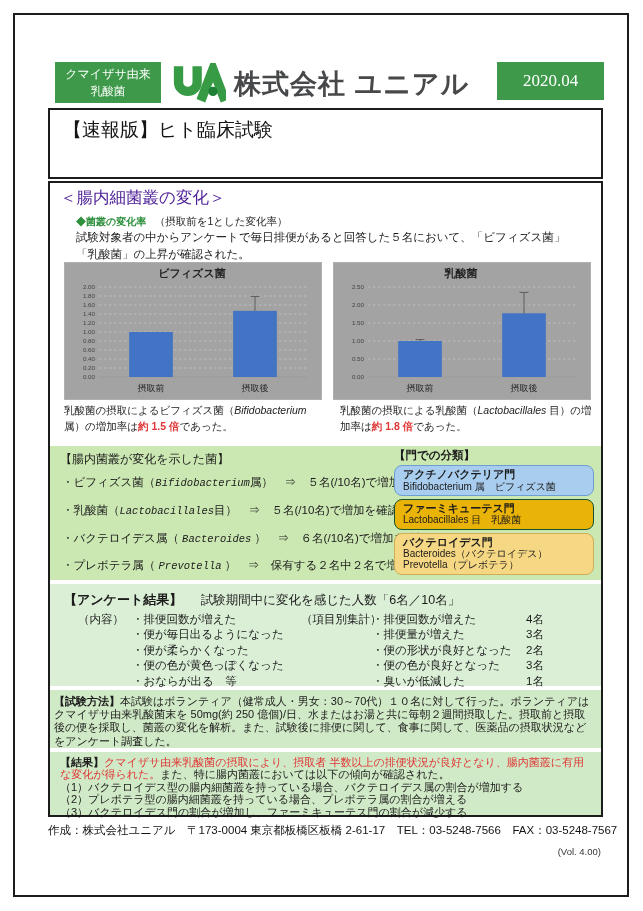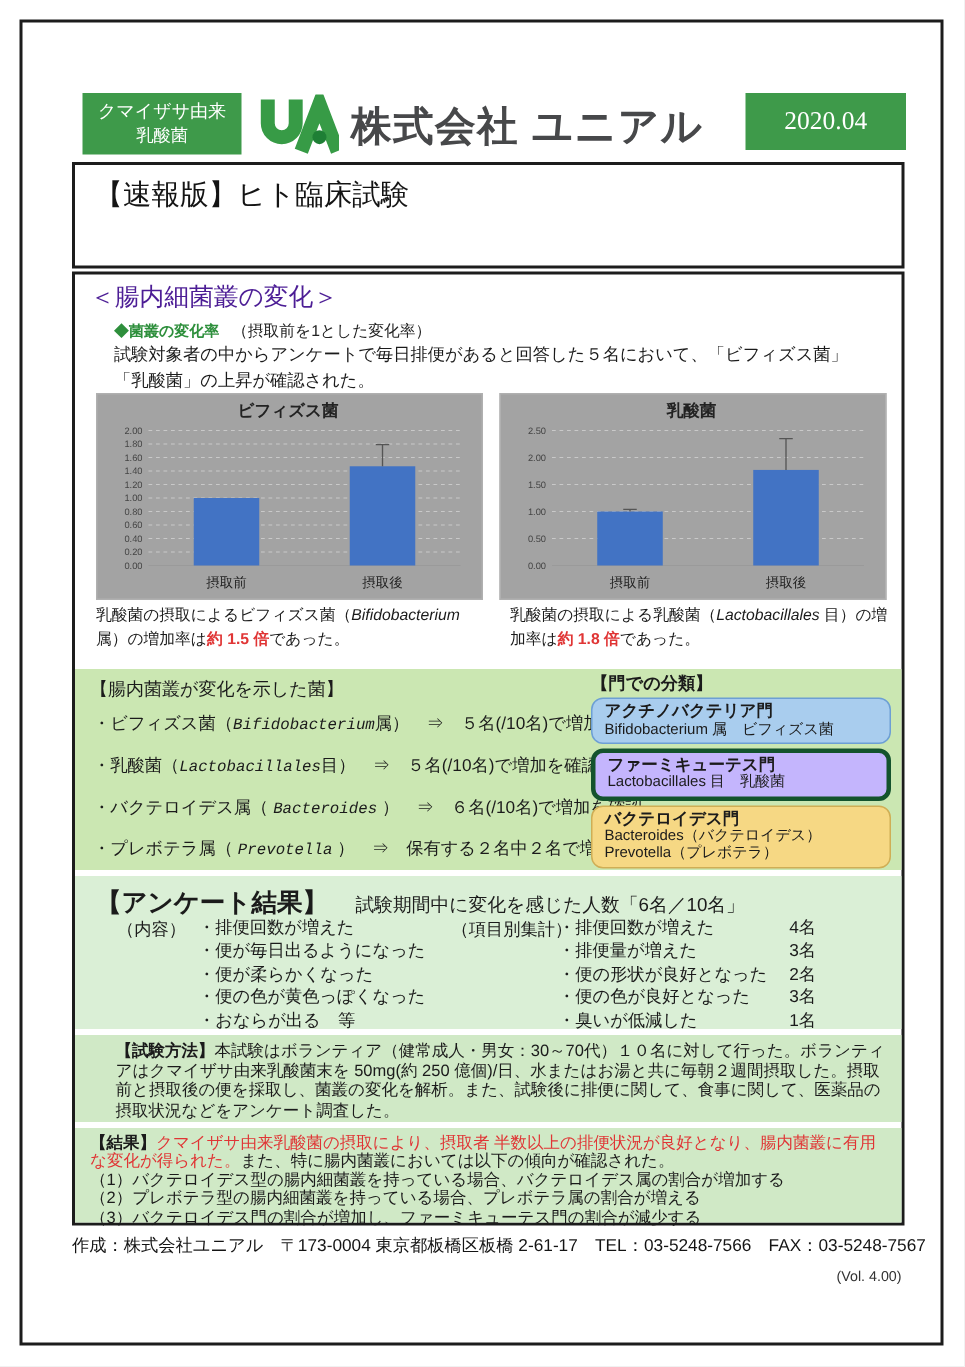--- a/index.html
+++ b/index.html
@@ -36,34 +36,34 @@
   .caption{position:absolute;top:220px;font-size:10.5px;line-height:1.5;color:#1b1b1b;}
   .caption-left{left:14px;width:252px;}
   .caption-right{left:290px;width:252px;}
   .hl{color:#e03535;font-weight:bold;}
   .latin{font-style:italic;}
   .latin-mono{font-style:italic;font-family:"Liberation Mono",monospace;font-size:10.5px;}
   
   .band{position:absolute;left:0;width:551px;box-sizing:border-box;}
   .band1{top:263px;height:134px;background:#cbe7b2;}
   .band2{top:401px;height:102px;background:#daefd6;}
-  .band3{top:507px;height:58px;background:#d0e9c6;padding:5px 10px 0 27px;font-size:11px;line-height:1.2;}
+  .band3{top:507px;height:58px;background:#d0e9c6;padding:5px 10px 0 4px;font-size:11px;line-height:1.2;}
   .band4{top:569px;height:63px;background:#d0e9c6;padding:4px 10px 0 10px;font-size:11px;line-height:1.13;}
   .band1 .bb-heading{position:absolute;left:10px;top:5px;font-size:12px;font-weight:normal;}
   .bac-item{position:absolute;left:12px;font-size:11.5px;white-space:nowrap;}
   .phylum-panel{position:absolute;left:344px;top:1px;width:200px;height:132px;}
   .phylum-heading{font-size:11.5px;font-weight:bold;margin:1px 0 2px 0;}
   .chip{border-radius:8px;padding:2px 8px 3px 8px;margin-bottom:3px;box-sizing:border-box;}
   .chip .chip-title{font-size:11px;font-weight:bold;line-height:1.15;}
   .chip .chip-line{font-size:10px;line-height:1.12;}
   .chip-blue{background:#a9cdee;border:1px solid #6d9fd4;}
-  .chip-pink{background:#c4b5fd;border:3px solid #14532d;}
+  .chip-pink{background:#eab308;border:1px solid #14532d;}
   .chip-yellow{background:#f6d884;border:1px solid #cfae55;}
   .survey-head{position:absolute;left:14px;top:6px;white-space:nowrap;}
-  .survey-head .sh1{font-size:17px;font-weight:bold;}
+  .survey-head .sh1{font-size:13px;font-weight:bold;}
   .survey-head .sh2{font-size:12.5px;margin-left:14px;}
   .survey-label{position:absolute;font-size:11.5px;top:28px;}
   .survey-col{position:absolute;top:28px;font-size:11.5px;line-height:15.4px;}
   .tally-row{display:flex;justify-content:space-between;}
   .inline-heading{font-weight:bold;}
   .result-red{color:#e03535;}
   .result-item{display:block;}
   
   .footer-credit{position:absolute;left:48px;top:823px;width:555px;font-size:11.5px;color:#141414;
                  white-space:nowrap;}

